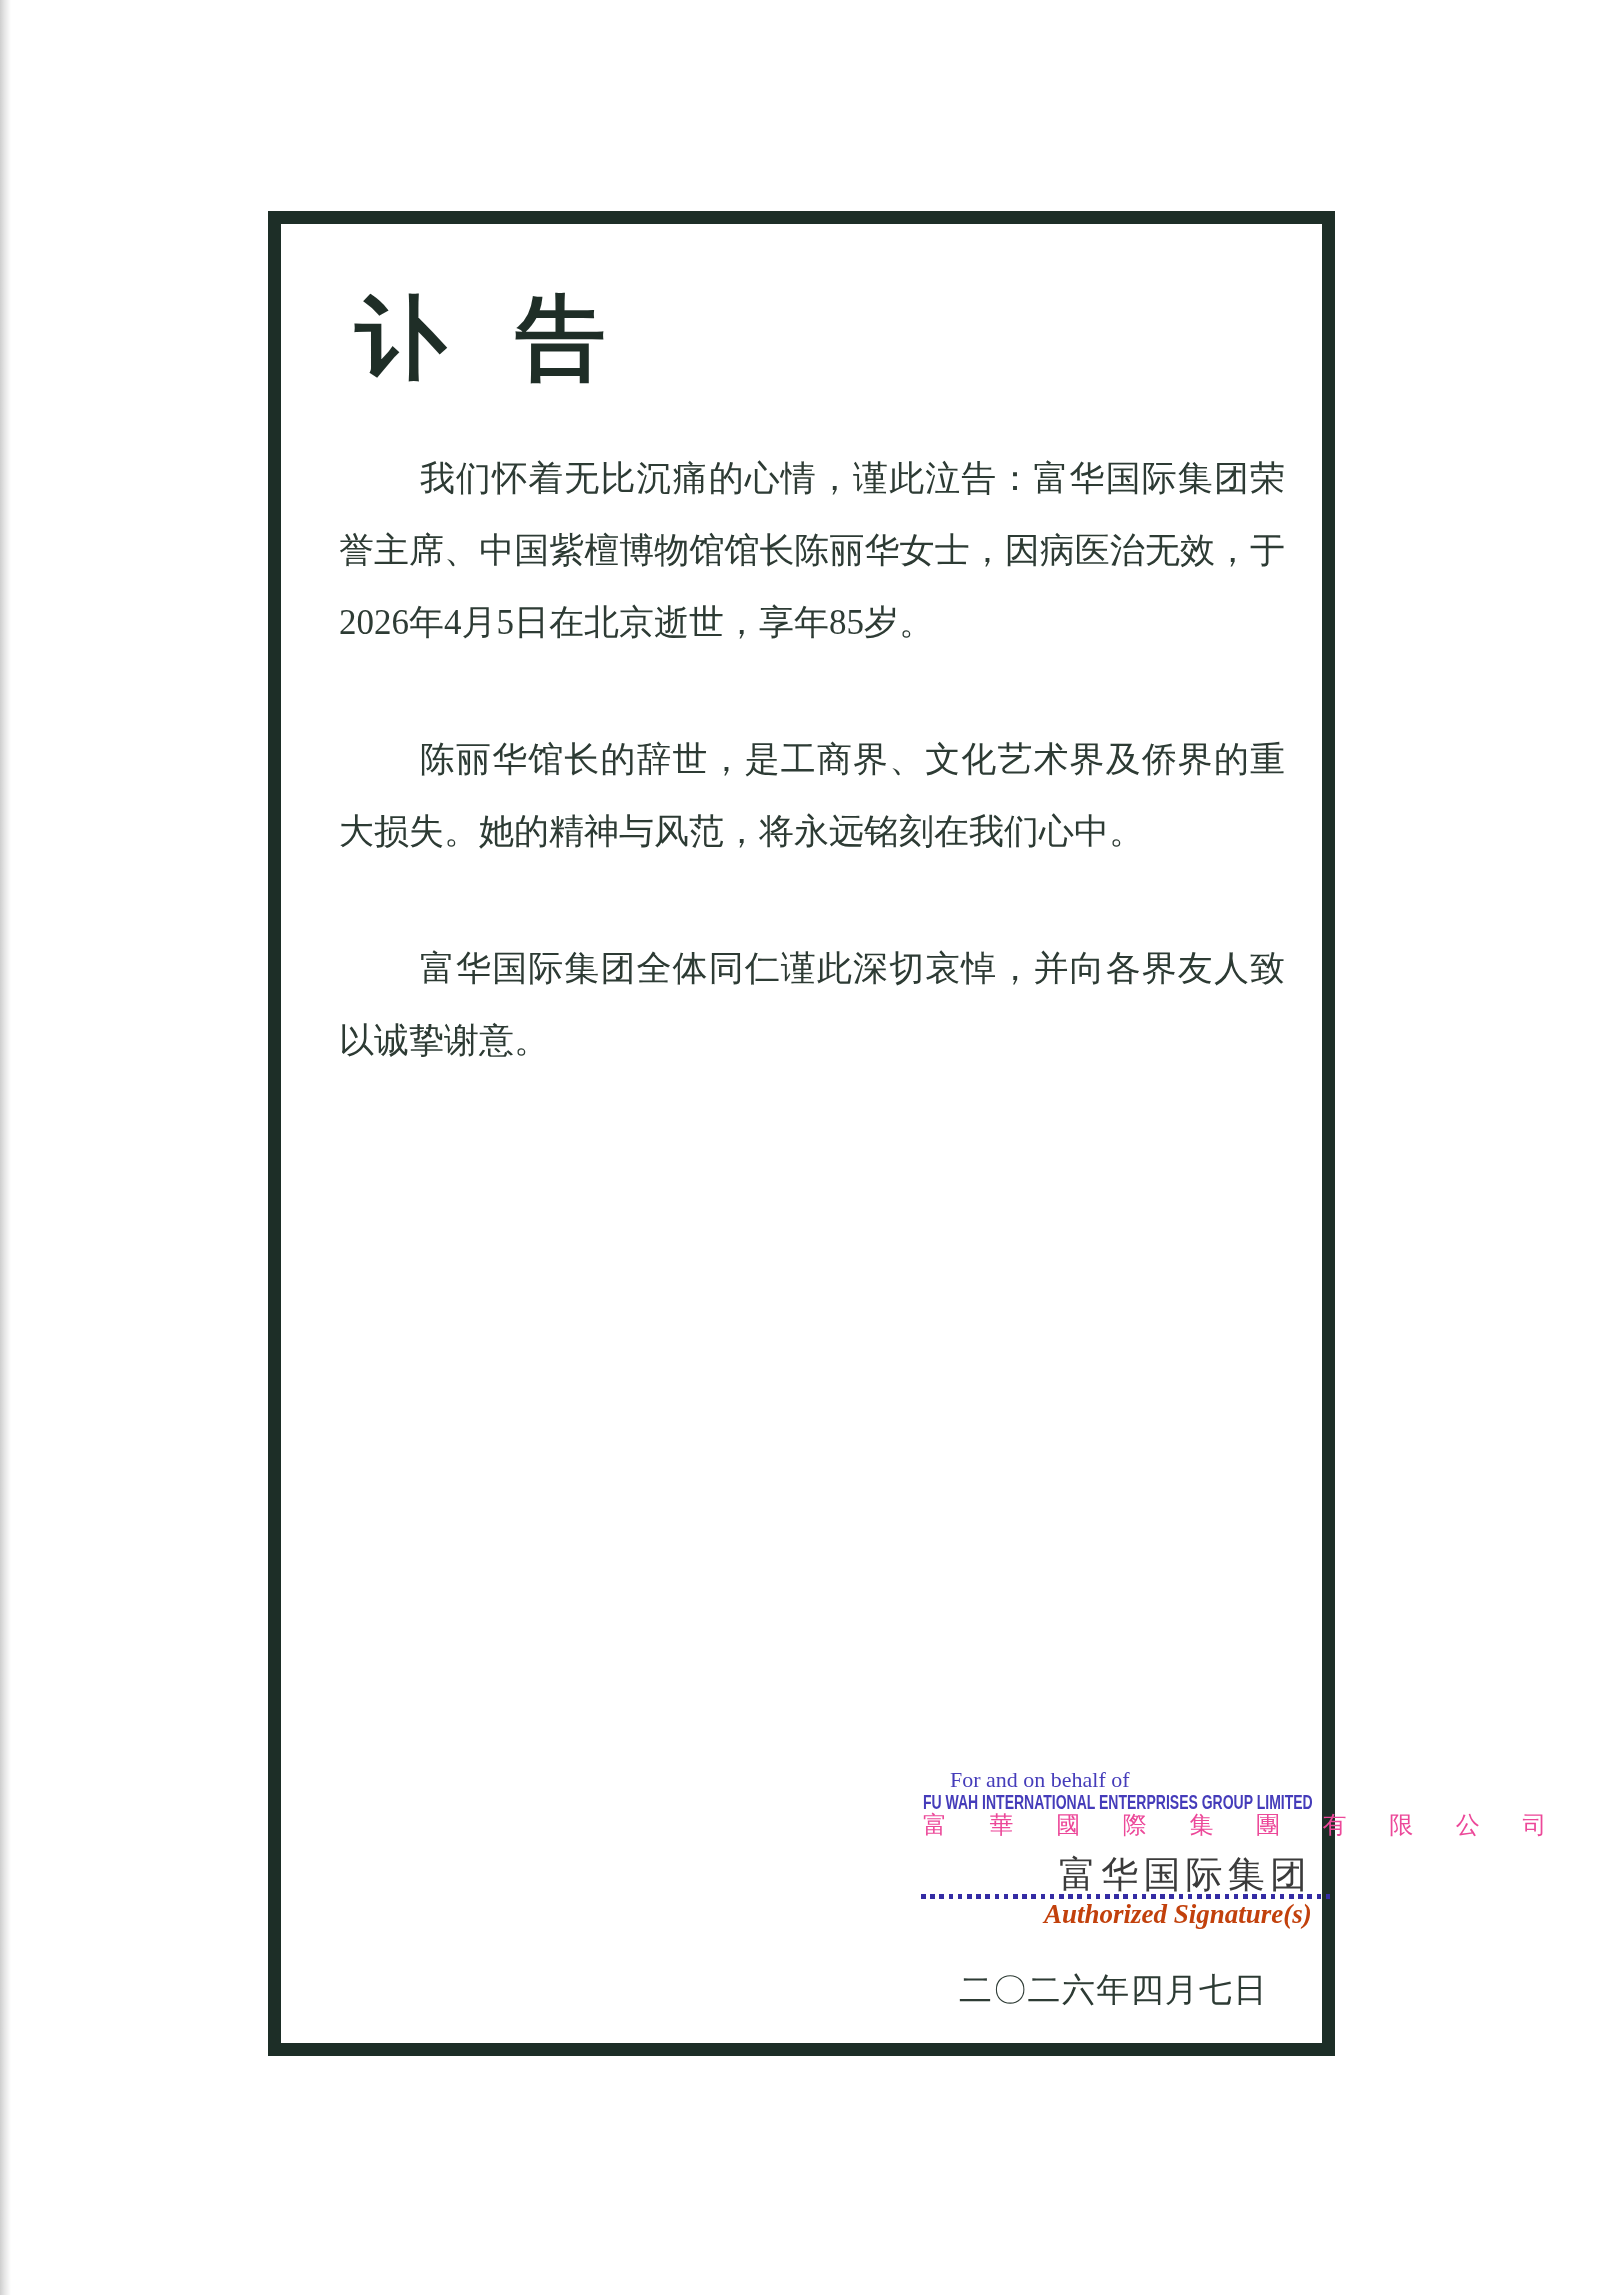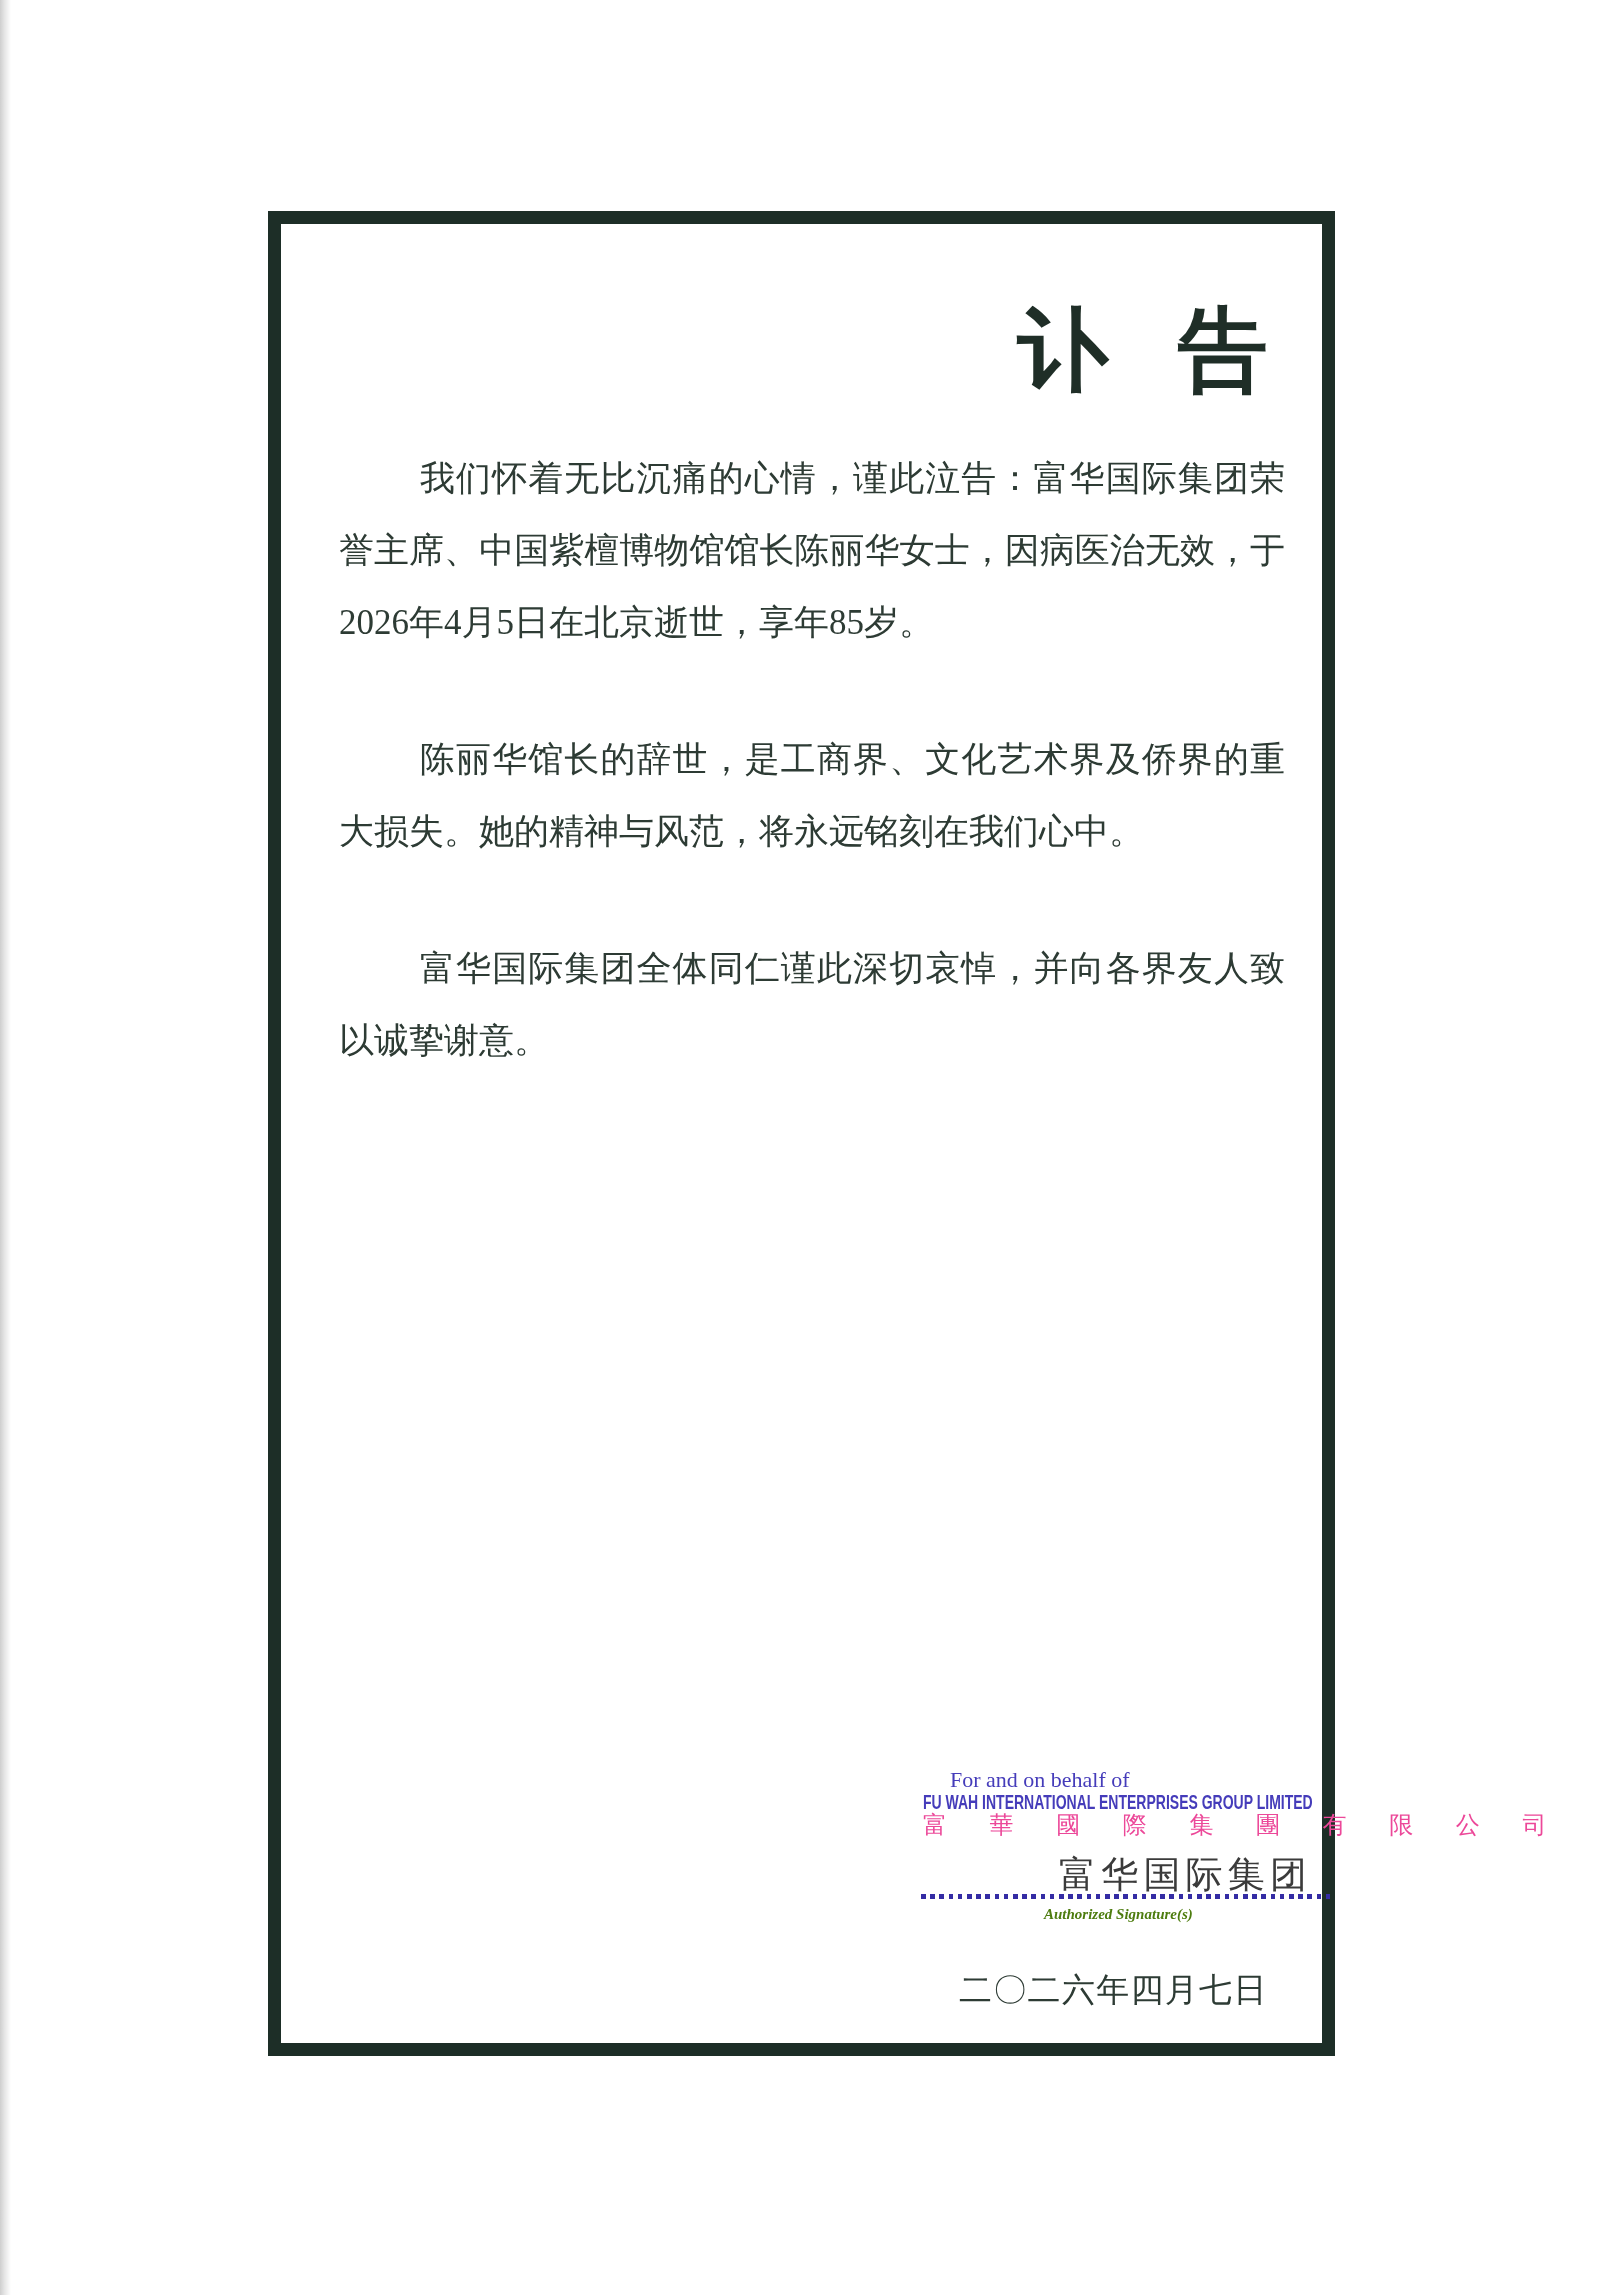--- a/index.html
+++ b/index.html
@@ -44,22 +44,22 @@
     left: 268px; top: 211px;
     width: 1067px; height: 1845px;
     box-sizing: border-box;
     border: 13.7px solid #1d2e27;
     background: #ffffff;
   }
   .frame > * { position: absolute; }
 
   .title {
     top: 65px; left: 0; width: 100%;
-    margin: 16px;
-    text-align: right;
+    margin: 4px;
+    text-align: left;
     font-size: 90px;
     line-height: 92px;
     font-weight: bold;
     color: #1f2e27;
     letter-spacing: 0.78em;
     padding-left: 0.78em; 
     box-sizing: border-box;
     white-space: nowrap;
   }
 
@@ -111,24 +111,24 @@
   }
 
   .dotline {
     left: 640px; top: 1670px;
     width: 409px; height: 5.2px;
     background: repeating-linear-gradient(90deg, #342ca4 0 4.6px, rgba(255,255,255,0) 4.6px 9.2px);
   }
 
   .auth {
     left: 763px; top: 1677px;
-    font-size: 15px; line-height: 26px;
+    font-size: 27px; line-height: 26px;
     font-style: italic;
     font-weight: bold;
-    color: #4d7c0f;
+    color: #c2410c;
     white-space: nowrap;
   }
 
   .date {
     left: 678px; top: 1747px;
     font-size: 33px; line-height: 39px;
     color: #2d3b34;
     letter-spacing: 1.3px;
     white-space: nowrap;
   }

